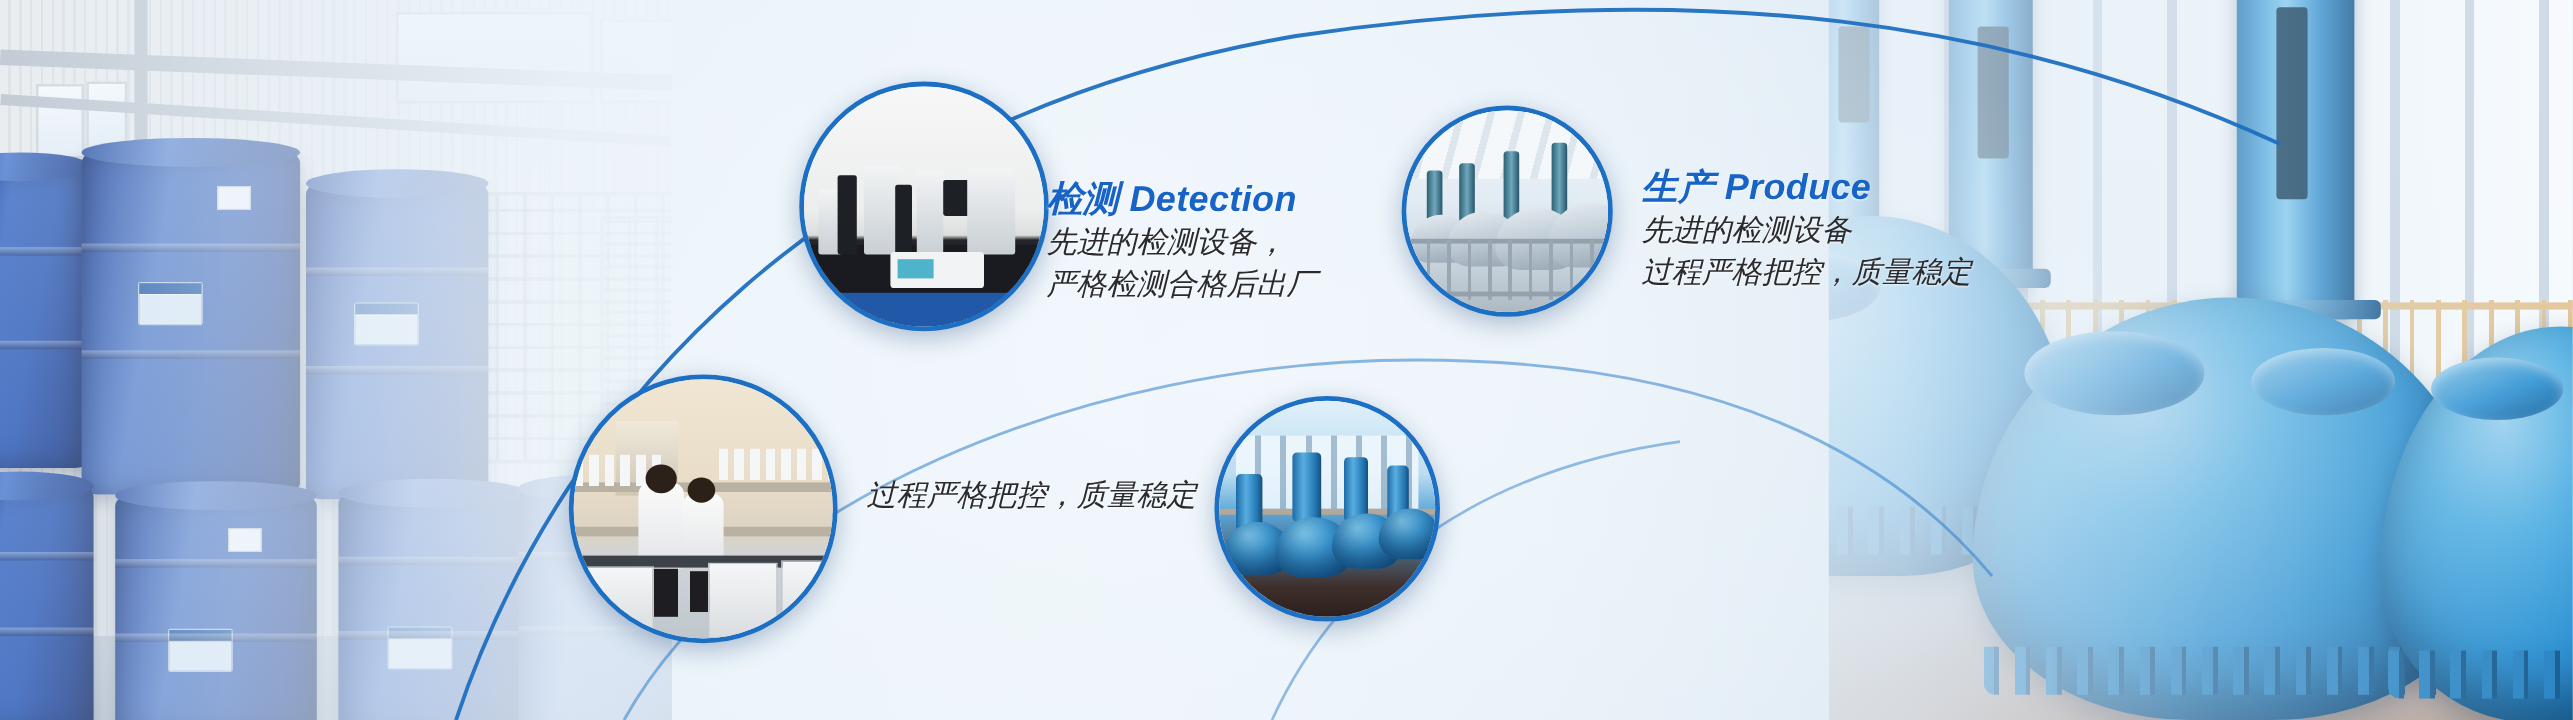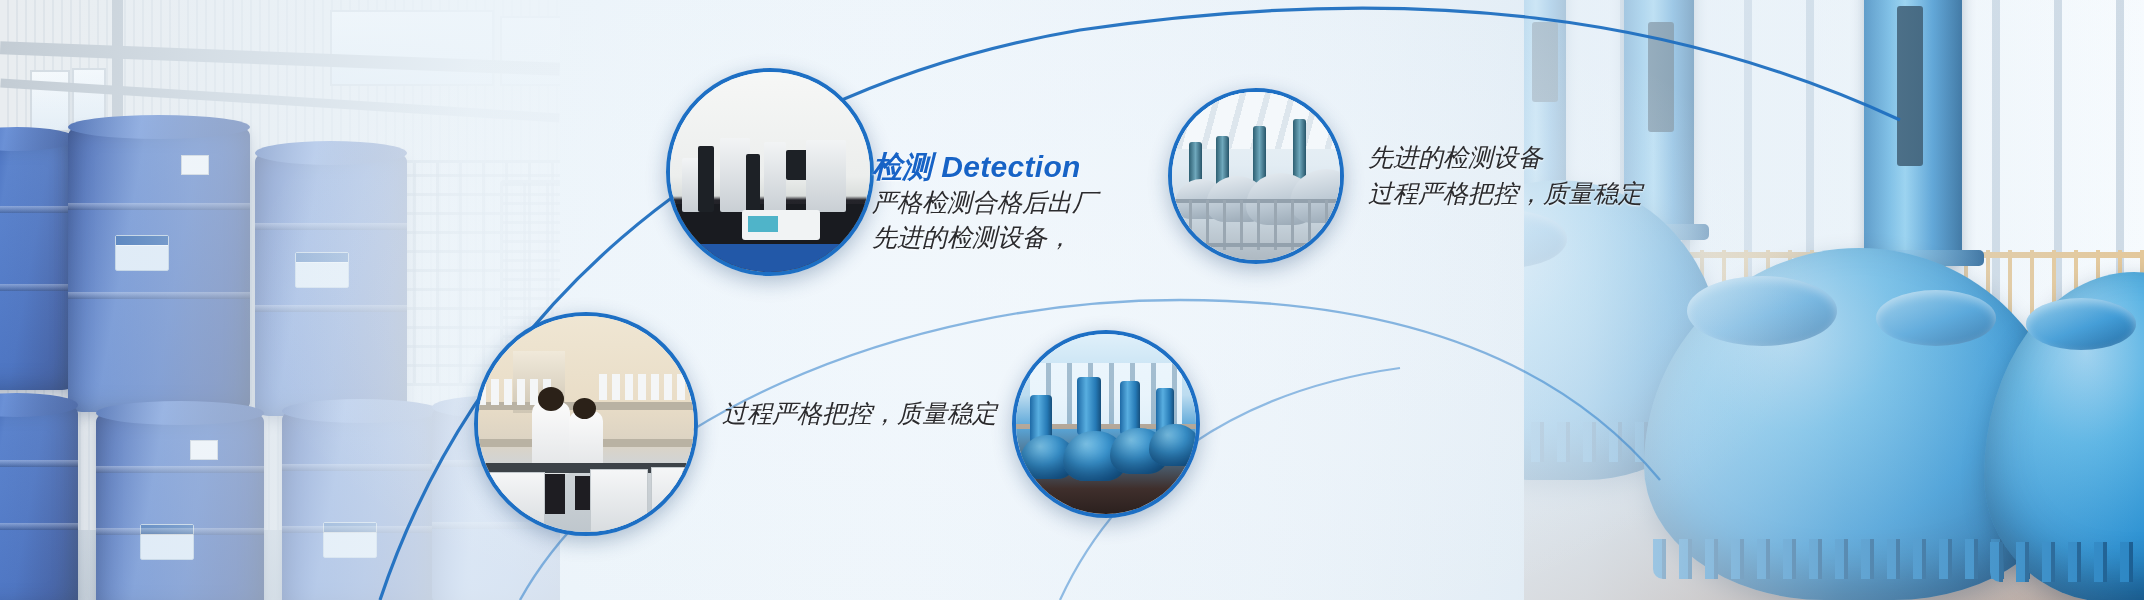--- a/index.html
+++ b/index.html
@@ -259,41 +259,45 @@
           <i></i>
         </div>
       <div class="skirt"></div>
     </div>
   </div>
   <div class="txt" style="left:872px;top:150px;">
     <div class="hd">
       <span>检测</span>
       <span>Detection</span>
     </div>
+    <div class="ln">先进的检测设备，</div>
     <div class="ln">严格检测合格后出厂</div>
-    <div class="ln">先进的检测设备，</div>
   </div>
 
   <div class="node" style="left:1168px;top:88px;width:168px;height:168px;">
     <div class="ph ph-produce">
       <div class="roof"></div>
       <div class="mot" style="left:10%;top:30%;height:42px;"></div>
       <div class="mot" style="left:26%;top:26%;height:50px;"></div>
       <div class="mot" style="left:48%;top:20%;height:58px;"></div>
       <div class="mot" style="left:72%;top:16%;height:64px;"></div>
       <div class="tank" style="left:2%;top:52%;width:52px;height:40px;"></div>
       <div class="tank" style="left:20%;top:50%;width:62px;height:46px;"></div>
       <div class="tank" style="left:44%;top:48%;width:70px;height:52px;"></div>
       <div class="tank" style="left:70%;top:46%;width:72px;height:54px;"></div>
       <div class="fbar" style="bottom:34%;"></div>
       <div class="fence"></div>
       <div class="fbar" style="bottom:8%;"></div>
     </div>
   </div>
   <div class="txt" style="left:1368px;top:140px;">
+    <div class="hd">
+      <span>生产</span>
+      <span>Produce</span>
+    </div>
     <div class="ln">先进的检测设备</div>
     <div class="ln">过程严格把控，质量稳定</div>
   </div>
 
   <div class="node" style="left:474px;top:312px;width:216px;height:216px;">
     <div class="ph ph-tech">
       <div class="door" style="left:16%;top:16%;width:52px;height:62px;"></div>
       <div class="shelf" style="top:40%;"></div>
       <div class="bottles" style="left:0;top:29%;width:34%;"></div>
       <div class="bottles" style="left:56%;top:27%;width:44%;"></div>

